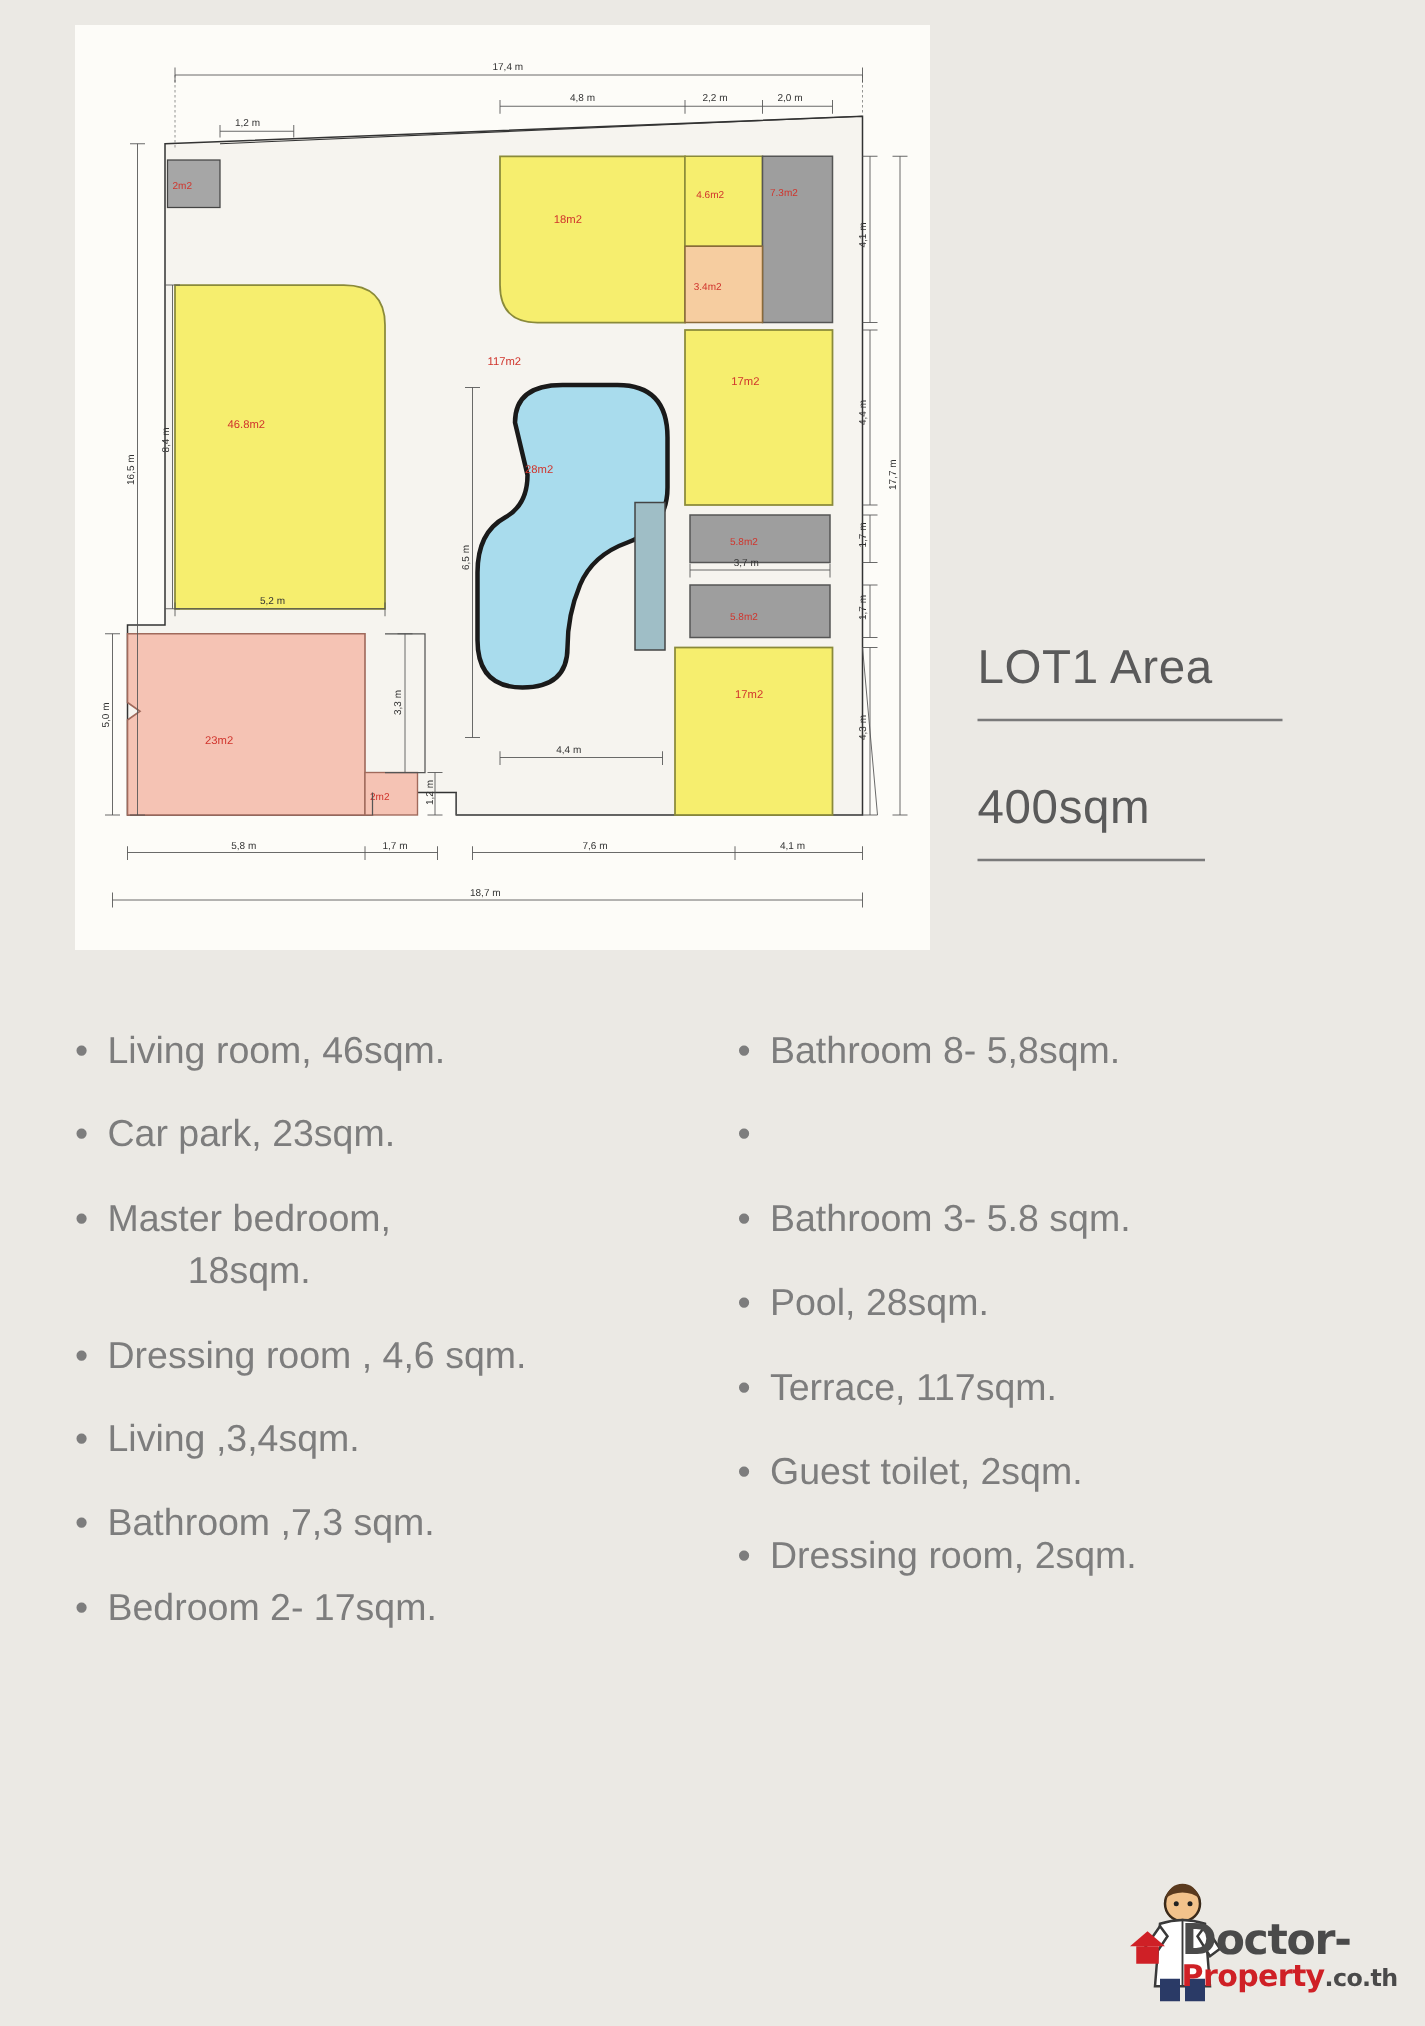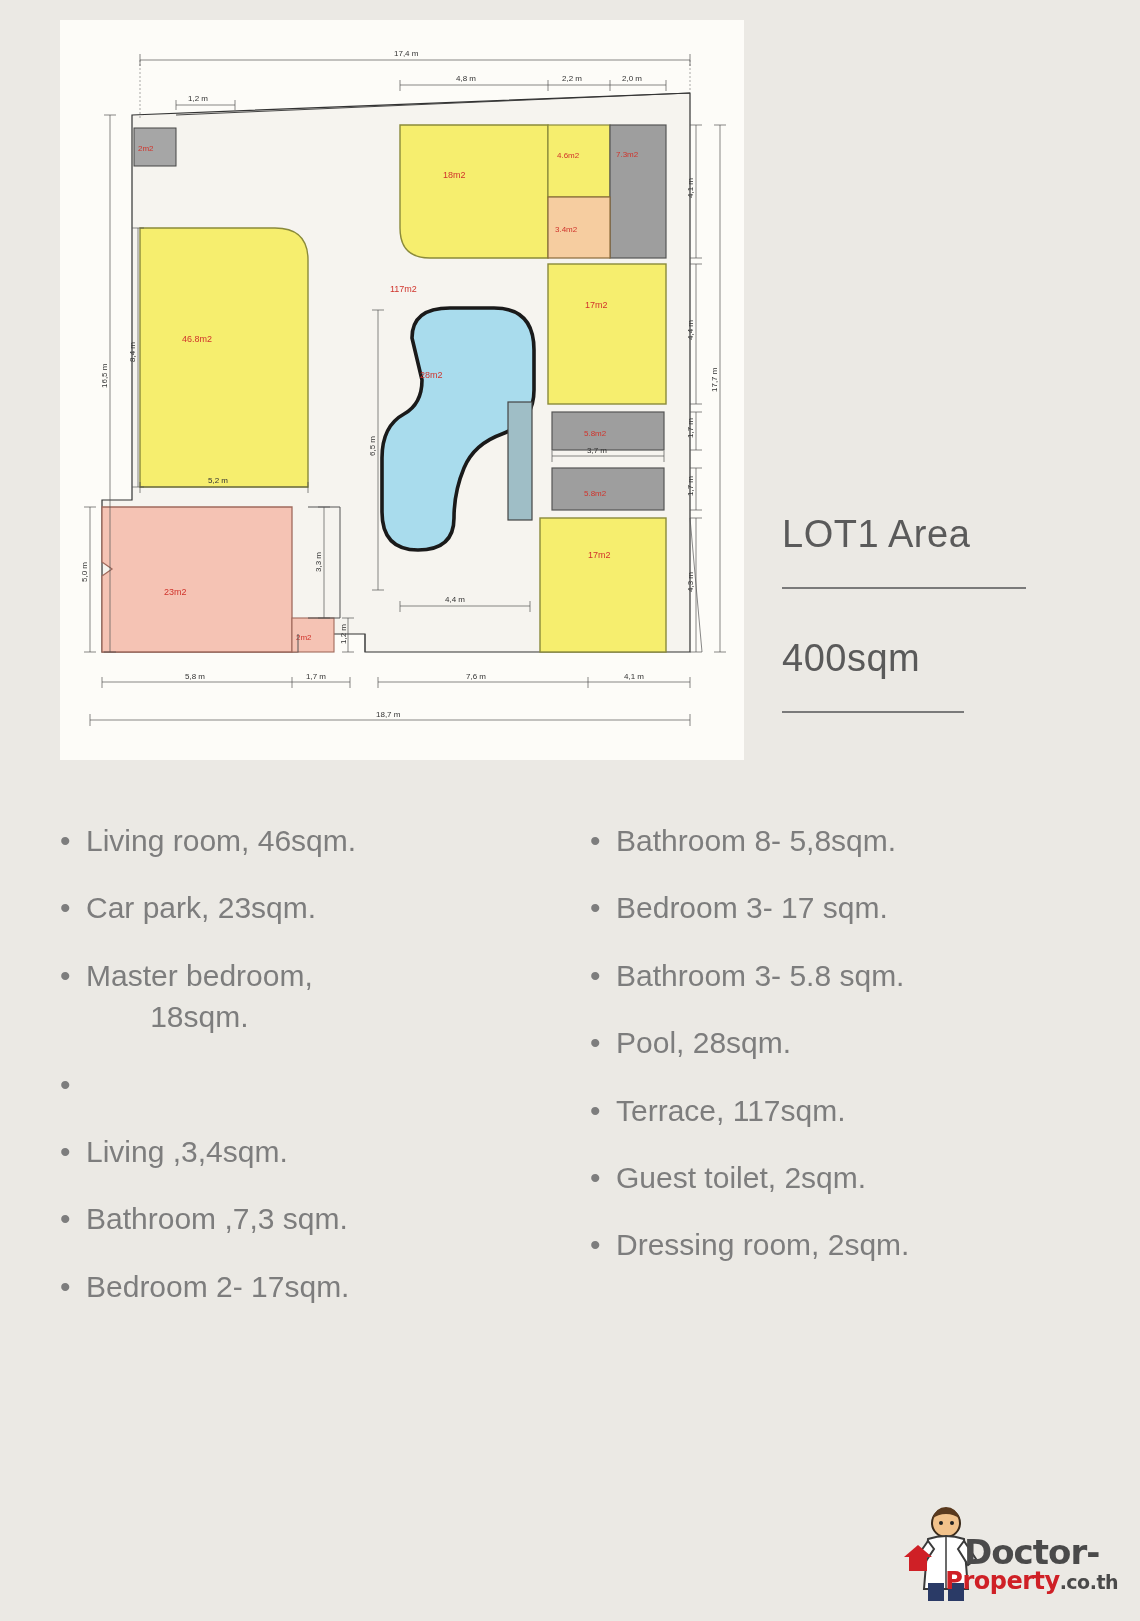--- a/index.html
+++ b/index.html
@@ -38,21 +38,21 @@
     width: 320px;
     color: #5a5a5a;
     font-size: 38px;
     line-height: 78px;
     letter-spacing: 0.5px;
   }
   #lot-title .ul {
     display: block;
     border-bottom: 2px solid #7a7a7a;
     width: 244px;
-    padding-bottom: 14px;
+    padding-bottom: 2px;
   }
   #lot-title .ul.second { width: 182px; margin-top: 30px; }
 
   
   #legend {
     position: absolute;
     left: 60px;
     top: 820px;
     width: 1010px;
     display: flex;
@@ -86,21 +86,21 @@
     position: absolute;
     right: 22px;
     bottom: 14px;
     width: 230px;
     height: 110px;
   }
   #logo-text {
     position: absolute;
     right: 22px;
     bottom: 28px;
-    text-align: center;
+    text-align: left;
     font-family: "DejaVu Sans", sans-serif;
     font-weight: bold;
     line-height: 1;
   }
   #logo-doctor {
     display: block;
     font-size: 34px;
     color: #4a4a4a;
     letter-spacing: -1px;
   }
@@ -300,20 +300,21 @@
       <span class="legend-bullet">•</span>
       <span class="legend-text">Car park,     23sqm.</span>
     </div>
     <div class="legend-item">
       <span class="legend-bullet">•</span>
       <span class="legend-text">Master bedroom,
 18sqm.</span>
     </div>
     <div class="legend-item">
       <span class="legend-bullet">•</span>
+      <span class="legend-text">Dressing room , 4,6 sqm.</span>
     </div>
     <div class="legend-item">
       <span class="legend-bullet">•</span>
       <span class="legend-text">Living ,3,4sqm.</span>
     </div>
     <div class="legend-item">
       <span class="legend-bullet">•</span>
       <span class="legend-text">Bathroom ,7,3 sqm.</span>
     </div>
     <div class="legend-item">
@@ -322,21 +323,20 @@
     </div>
   </div>
 
   <div class="legend-col">
     <div class="legend-item">
       <span class="legend-bullet">•</span>
       <span class="legend-text">Bathroom 8- 5,8sqm.</span>
     </div>
     <div class="legend-item">
       <span class="legend-bullet">•</span>
-      <span class="legend-text">Bedroom 3- 17 sqm.</span>
     </div>
     <div class="legend-item">
       <span class="legend-bullet">•</span>
       <span class="legend-text">Bathroom 3- 5.8 sqm.</span>
     </div>
     <div class="legend-item">
       <span class="legend-bullet">•</span>
       <span class="legend-text">Pool, 28sqm.</span>
     </div>
     <div class="legend-item">

